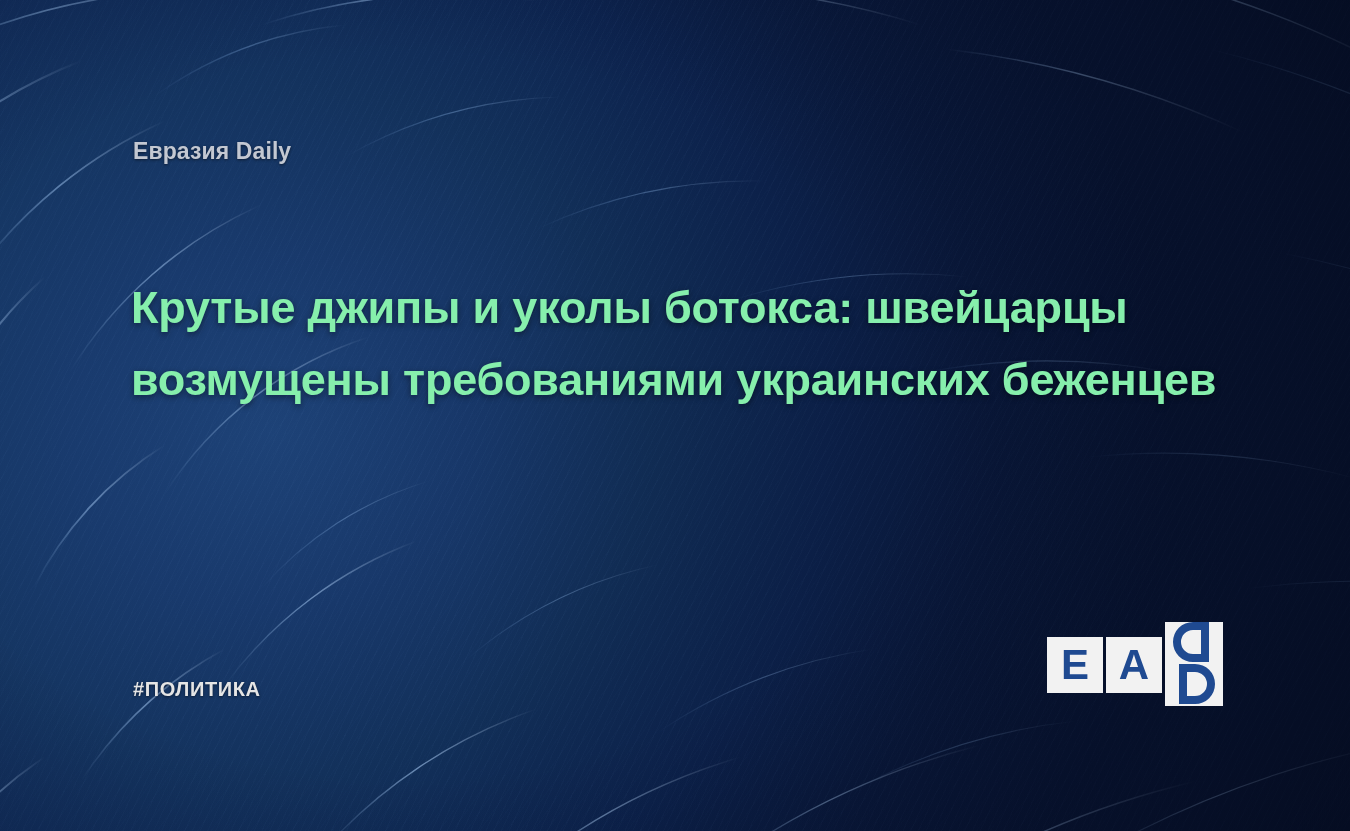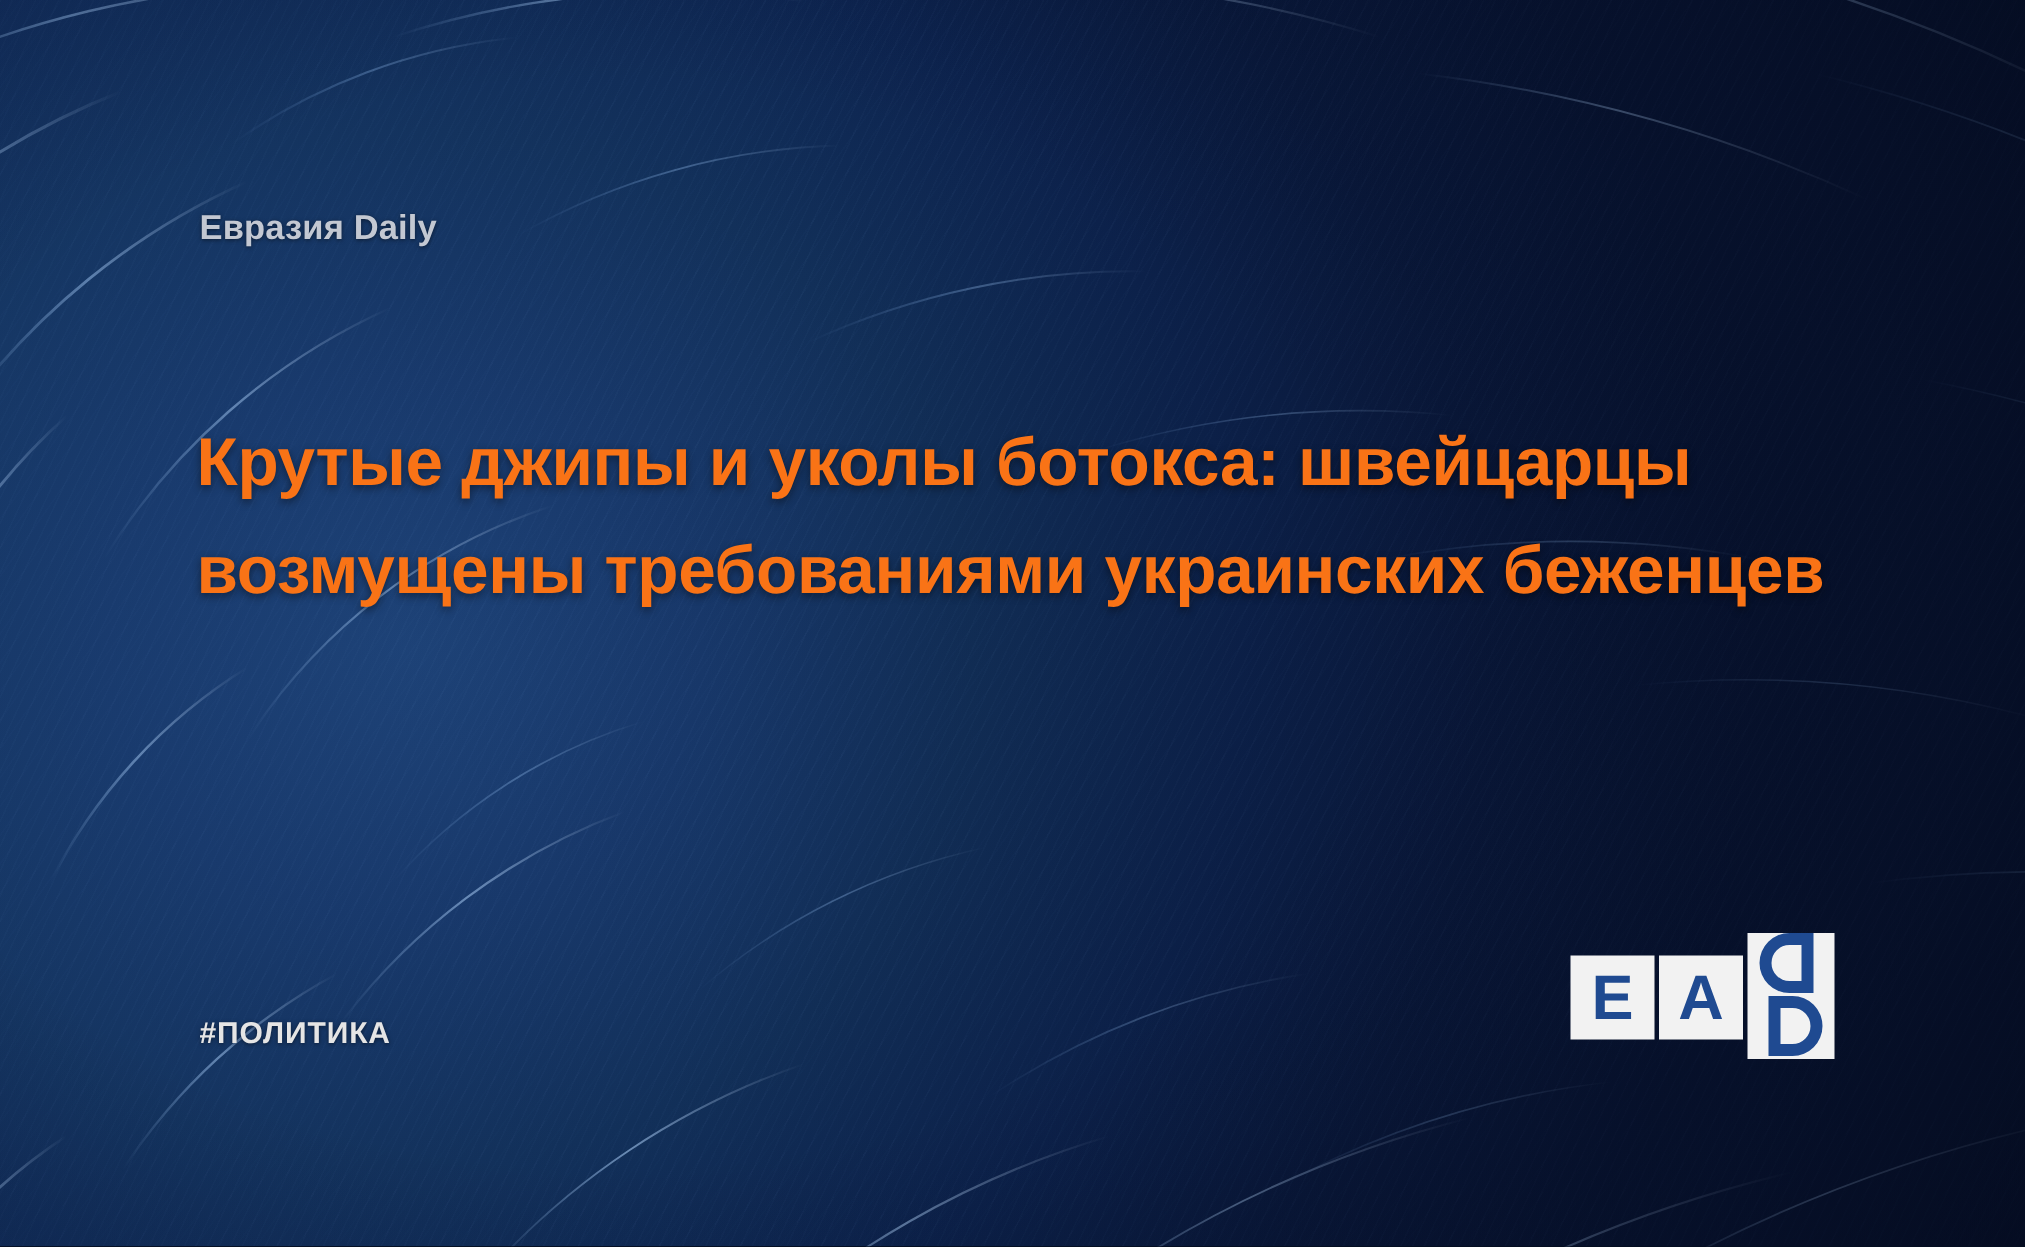--- a/index.html
+++ b/index.html
@@ -70,21 +70,21 @@
 
   .headline {
     position: absolute;
     left: 131px;
     top: 272px;
     width: 1090px;
     margin: 0;
     font-size: 45px;
     font-weight: bold;
     line-height: 72px;
-    color: #f97316;
+    color: #86efac;
     letter-spacing: -0.2px;
     text-shadow: 0 2px 6px rgba(0,0,0,0.45);
   }
 
   .tag {
     position: absolute;
     left: 133px;
     top: 678px;
     font-size: 20px;
     font-weight: bold;

